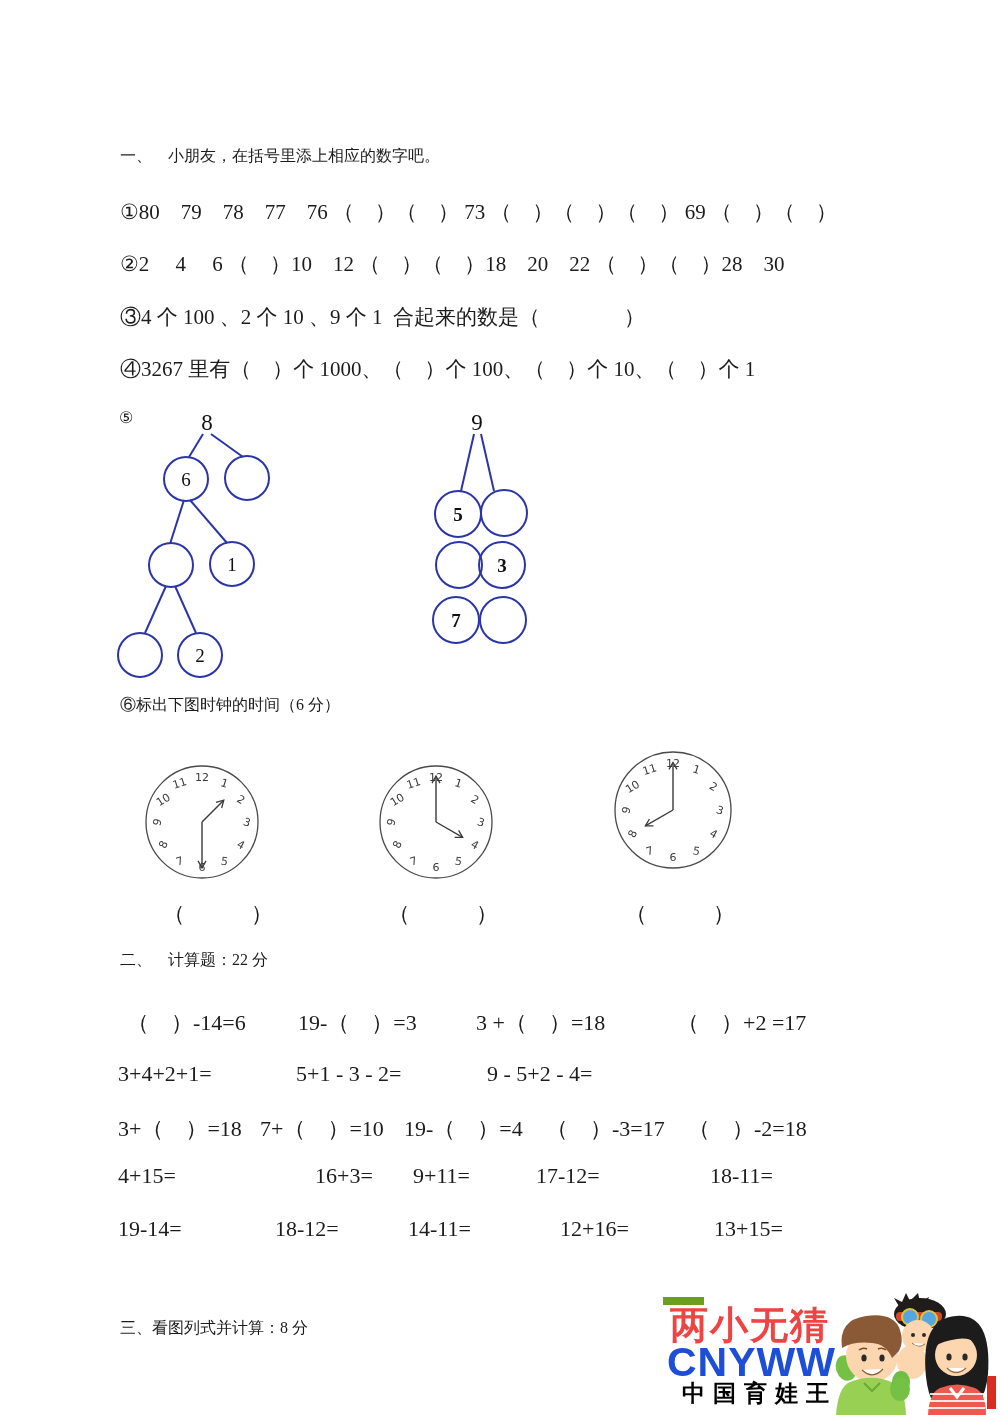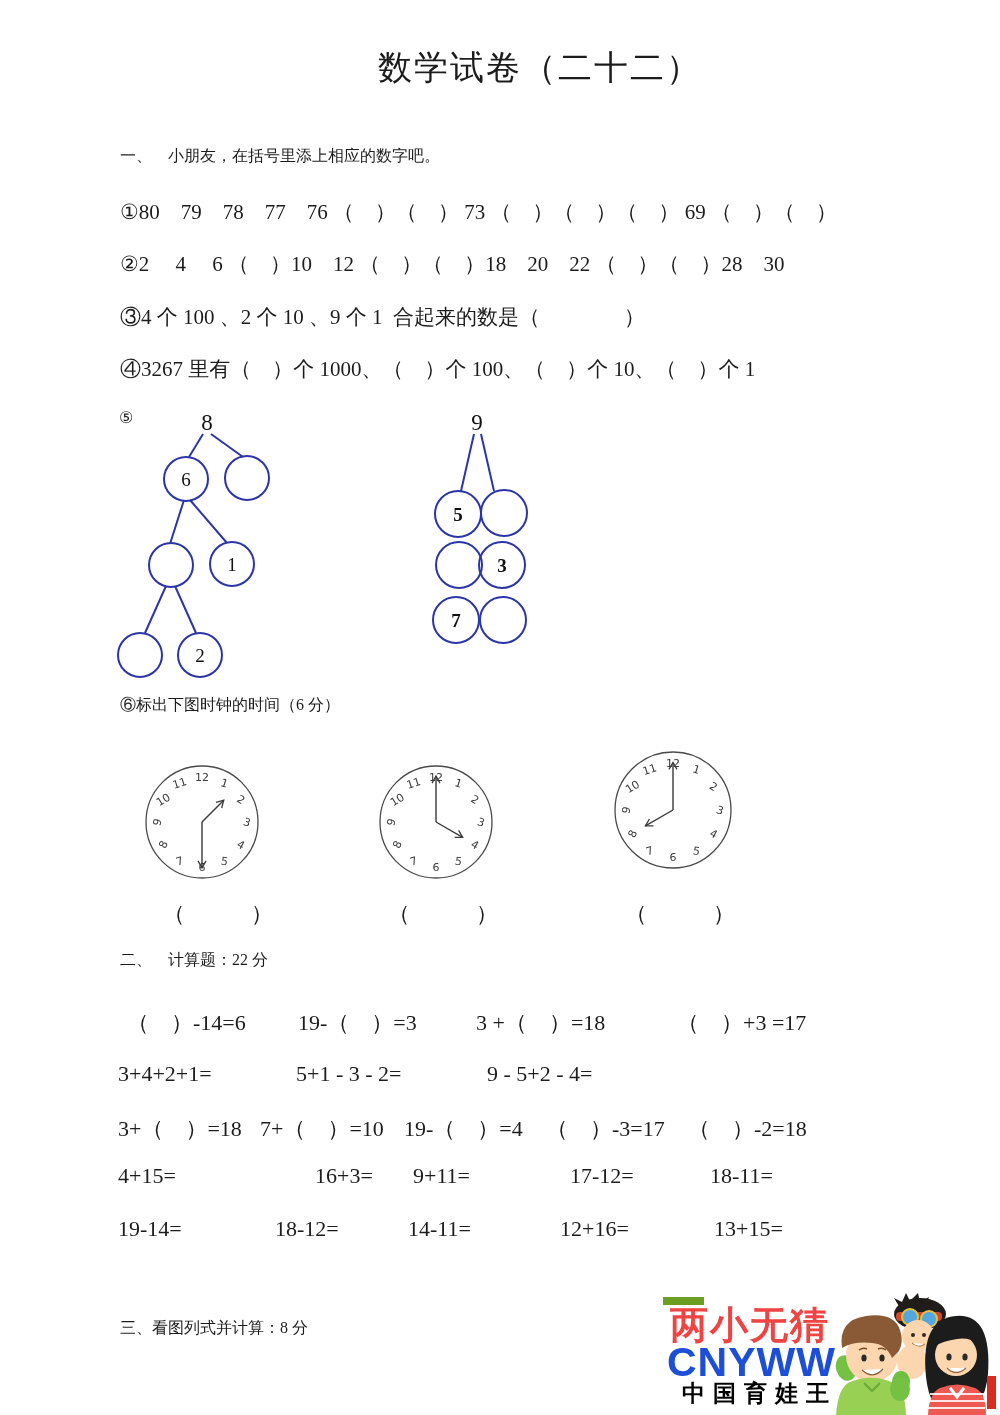--- a/index.html
+++ b/index.html
@@ -27,21 +27,20 @@
   .logo-cn { font-family:"Liberation Sans","DejaVu Sans",sans-serif; font-weight:bold;
              font-size:23px; color:#000000; letter-spacing:8px; line-height:1; }
   .logo-green-bar { position:absolute; left:663px; top:1297px; width:41px; height:8px; background:#6b9e22; }
   .logo-red-bar { position:absolute; left:987px; top:1376px; width:9px; height:33px; background:#d92b20; }
 </style>
 </head>
 <body>
 
 <div class="page">
 
-  <div class="abs title" style="top:45px; left:80px; width:920px;">数学试卷（二十二）</div>
 
   <div class="abs heading" style="top:146px; left:120px;">一、　小朋友，在括号里添上相应的数字吧。</div>
 
   <div class="abs line" style="top:198px; left:120px;">①80　79　78　77　76 （　）（　） 73 （　）（　）（　） 69 （　）（　）</div>
   <div class="abs line" style="top:250px; left:120px;">②2　 4　 6 （　）10　12 （　）（　）18　20　22 （　）（　）28　30</div>
   <div class="abs line" style="top:303px; left:120px;">③4 个 100 、2 个 10 、9 个 1  合起来的数是（　　　　）</div>
   <div class="abs line" style="top:355px; left:120px;">④3267 里有（　）个 1000、（　）个 100、（　）个 10、（　）个 1</div>
 
   <div class="abs heading" style="top:408px; left:119px;">⑤</div>
 
@@ -151,39 +150,39 @@
   <span class="abs bracket" style="top:899px; left:163px;">（　　　）</span>
   <span class="abs bracket" style="top:899px; left:388px;">（　　　）</span>
   <span class="abs bracket" style="top:899px; left:625px;">（　　　）</span>
 
   <div class="abs heading" style="top:950px; left:120px;">二、　计算题：22 分</div>
 
   <div class="calc-row" style="top:1008px;">
     <span style="left:127px;">（　）-14=6</span>
     <span style="left:298px;">19-（　）=3</span>
     <span style="left:476px;">3 +（　）=18</span>
-    <span style="left:677px;">（　）+3 =17</span>
+    <span style="left:677px;">（　）+2 =17</span>
   </div>
   <div class="calc-row" style="top:1061px;">
     <span style="left:118px;">3+4+2+1=</span>
     <span style="left:296px;">5+1 - 3 - 2=</span>
     <span style="left:487px;">9 - 5+2 - 4=</span>
   </div>
   <div class="calc-row" style="top:1114px;">
     <span style="left:118px;">3+（　）=18</span>
     <span style="left:260px;">7+（　）=10</span>
     <span style="left:404px;">19-（　）=4</span>
     <span style="left:546px;">（　）-3=17</span>
     <span style="left:688px;">（　）-2=18</span>
   </div>
   <div class="calc-row" style="top:1163px;">
     <span style="left:118px;">4+15=</span>
     <span style="left:275px;margin-left:40px;">16+3=</span>
     <span style="left:413px;">9+11=</span>
-    <span style="left:570px;">17-12=</span>
+    <span style="left:536px;">17-12=</span>
     <span style="left:710px;">18-11=</span>
   </div>
   <div class="calc-row" style="top:1216px;">
     <span style="left:118px;">19-14=</span>
     <span style="left:275px;">18-12=</span>
     <span style="left:408px;">14-11=</span>
     <span style="left:560px;">12+16=</span>
     <span style="left:714px;">13+15=</span>
   </div>
 

